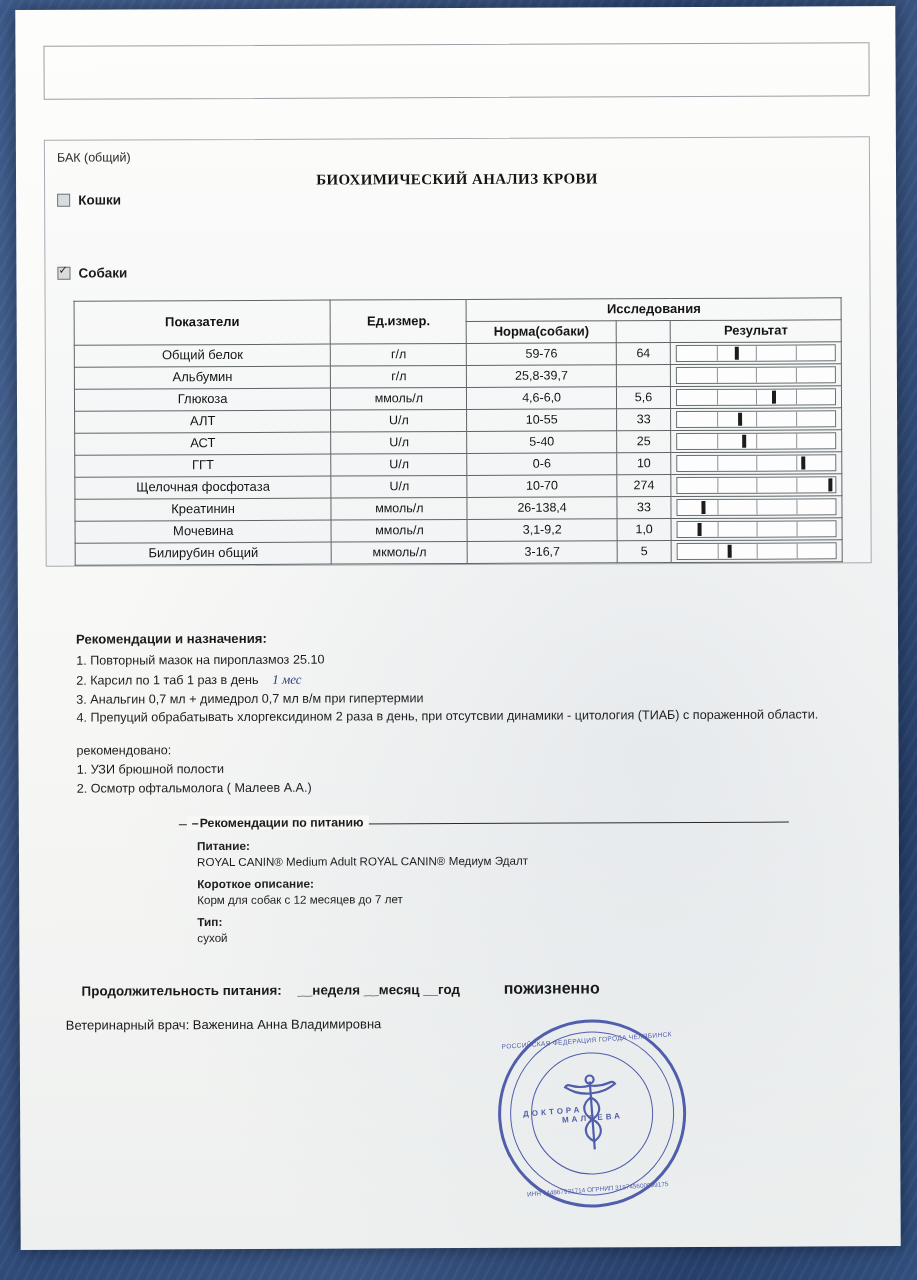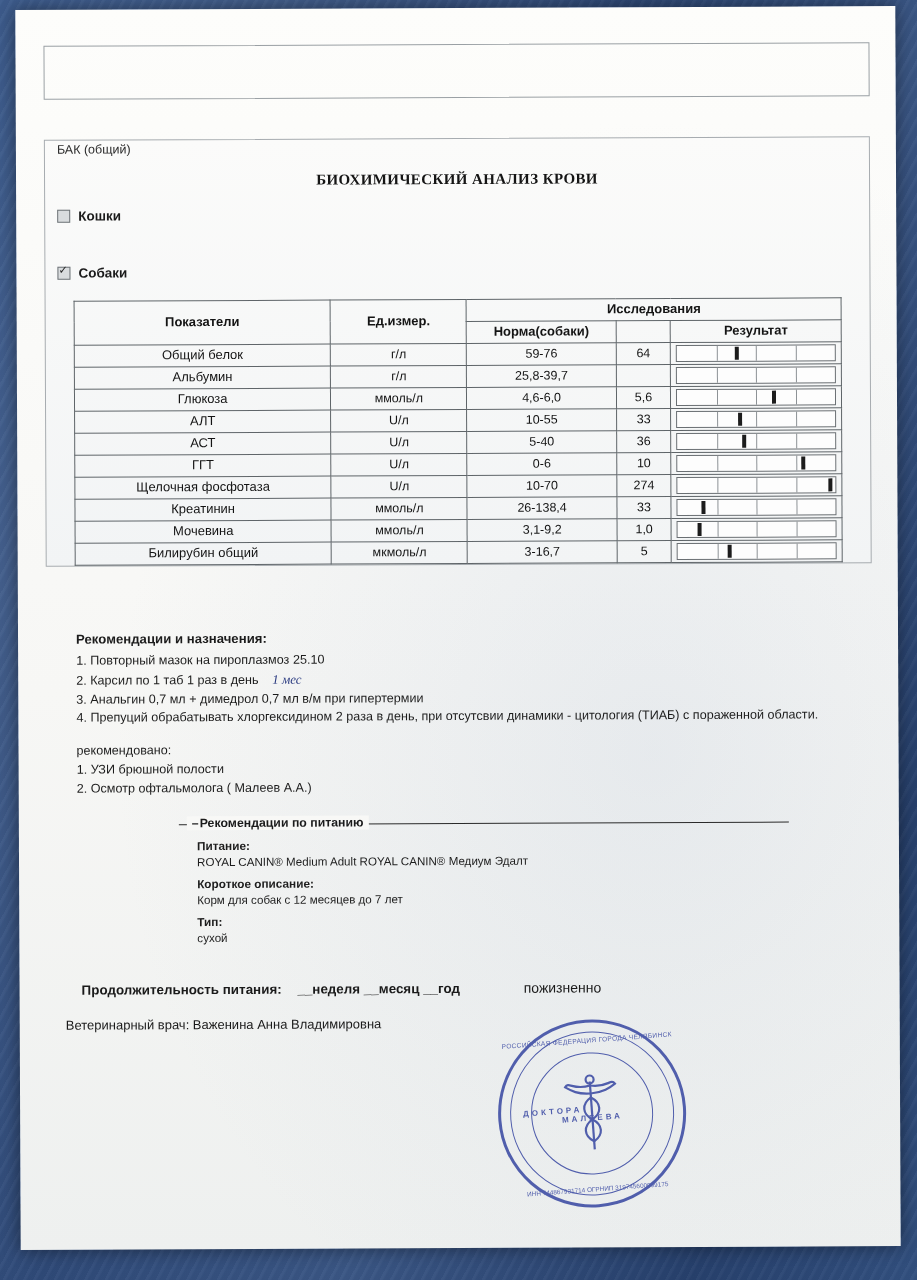--- a/index.html
+++ b/index.html
@@ -43,29 +43,29 @@
     border:1px solid #9aa0a4;border-top:1px solid #9aa0a4;
   }
 
   
   .main-box{
     position:absolute;left:28px;top:130px;width:824px;height:425px;
     border:1px solid #a7acb0;
     background:linear-gradient(180deg,#fbfbfa 0%,#f2f4f5 100%);
   }
   .bak-label{
-    position:absolute;left:12px;top:2px;font-size:12.5px;color:#2b2b2b;
+    position:absolute;left:12px;top:10px;font-size:12.5px;color:#2b2b2b;
   }
   .doc-title{
     position:absolute;top:32px;left:0;right:0;text-align:center;
     font-family:"Liberation Serif", serif;
     font-weight:bold;font-size:15px;letter-spacing:.4px;color:#151515;
   }
   .chk-row{position:absolute;left:12px;display:flex;align-items:center;gap:8px;}
-  .chk-cats{top:68px;}
+  .chk-cats{top:52px;}
   .chk-dogs{top:125px;}
   .chk-box{
     width:11px;height:11px;border:1px solid #6f7478;background:#d9dcde;
     display:inline-block;position:relative;
   }
   .chk-box.checked:after{
     content:"✓";position:absolute;left:0px;top:-4px;font-size:11px;color:#1b1b1b;
   }
   .chk-label{font-size:13.5px;font-weight:bold;color:#1b1b1b;}
 
@@ -129,21 +129,21 @@
   .nutri-legend:before{content:"–";margin-right:1px;}
   .nutri-body{padding:14px 0 0 18px;font-size:11.6px;color:#1d1d1d;}
   .nutri-body b{display:block;font-size:11.8px;margin-top:9px;}
   .nutri-body b:first-child{margin-top:0;}
   .nutri-body span{display:block;margin-top:2px;}
 
   .duration{
     position:absolute;left:62px;top:972px;width:760px;
     font-size:13.4px;font-weight:bold;color:#1a1a1a;
   }
-  .duration .lifelong{font-weight:normal;margin-left:60px;font-size:14px;}
+  .duration .lifelong{font-weight:bold;margin-left:40px;font-size:16px;}
   .vet{
     position:absolute;left:46px;top:1008px;
     font-size:13px;color:#1a1a1a;
   }
 
   
   .stamp{
     position:absolute;left:478px;top:1012px;width:182px;height:182px;
     border-radius:50%;
     border:3px solid #2f3f9e;
@@ -264,21 +264,21 @@
                   <div class="tick" style="left: 50%;"></div>
                   <div class="tick" style="left: 75%;"></div>
                   <div class="mark" style="left: calc(40% - 2px);"></div>
                 </div>
               </td>
             </tr>
             <tr>
               <td class="name">АСТ</td>
               <td>U/л</td>
               <td>5-40</td>
-              <td>36</td>
+              <td>25</td>
               <td class="bar">
                 <div class="bar-wrap">
                   <div class="tick" style="left: 25%;"></div>
                   <div class="tick" style="left: 50%;"></div>
                   <div class="tick" style="left: 75%;"></div>
                   <div class="mark" style="left: calc(42% - 2px);"></div>
                 </div>
               </td>
             </tr>
             <tr>

